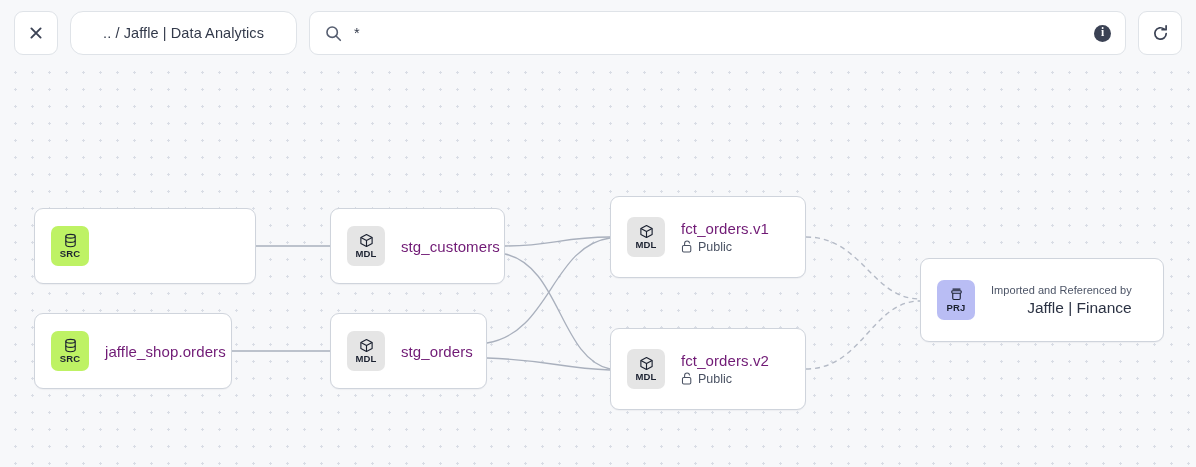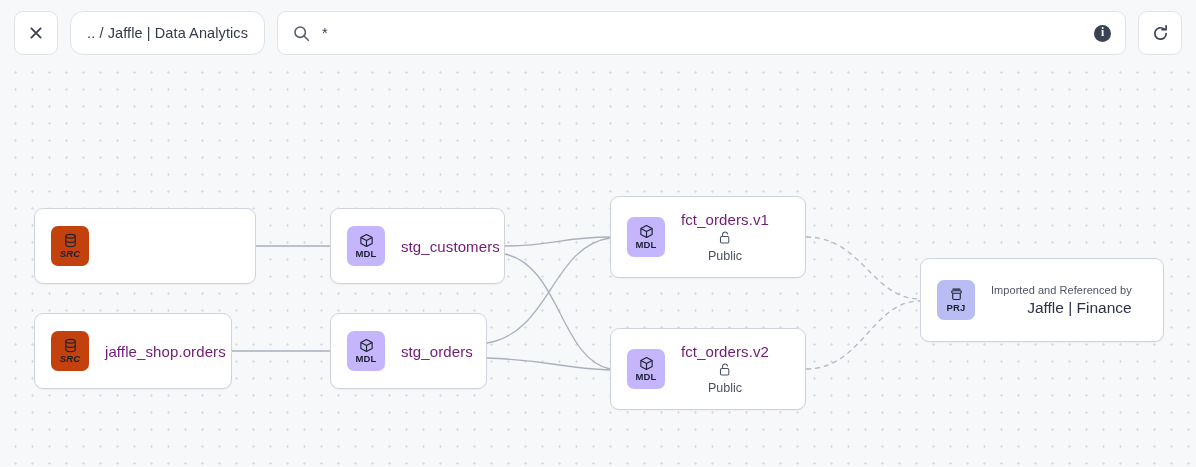--- a/index.html
+++ b/index.html
@@ -42,21 +42,21 @@
     border-radius: 9px;
     display: flex;
     align-items: center;
     justify-content: center;
     cursor: pointer;
     flex: none;
   }
 
   .breadcrumb-btn {
     height: 44px;
-    padding: 0 16px;
+    padding: 0 32px;
     background: #ffffff;
     border: 1px solid #dfe3e8;
     border-radius: 13px;
     display: flex;
     align-items: center;
     justify-content: center;
     cursor: pointer;
     flex: none;
   }
   .breadcrumb-text {
@@ -149,22 +149,22 @@
     flex: none;
     width: 38px;
     height: 40px;
     border-radius: 7px;
     display: flex;
     flex-direction: column;
     align-items: center;
     justify-content: center;
     gap: 1px;
   }
-  .badge-src { background: #c2410c; font-style: italic; }
-  .badge-mdl { background: #c4b5fd; }
+  .badge-src { background: #bef264; }
+  .badge-mdl { background: #e5e5e5; }
   .badge-prj { background: #b9bdf4; }
 
   .badge-label {
     font-size: 9.5px;
     font-weight: 600;
     color: #1b2130;
     letter-spacing: 0.2px;
     line-height: 1;
   }
   .badge-icon { display: block; line-height: 0; }
@@ -177,26 +177,24 @@
     min-width: 0;
   }
   .node-title {
     font-size: 15px;
     color: #701a75;
     white-space: nowrap;
     letter-spacing: 0.1px;
   }
   .node-sub {
     display: flex;
-    align-items: center;
     gap: 5px;
     font-size: 12.5px;
     color: #4a5263;
     white-space: nowrap;
-    flex-direction: column;
   }
   .node-kicker {
     font-size: 11px;
     color: #4c5466;
     white-space: nowrap;
     letter-spacing: 0.05px;
   }
   .node-name-lg {
     font-size: 15.5px;
     color: #2b3243;

